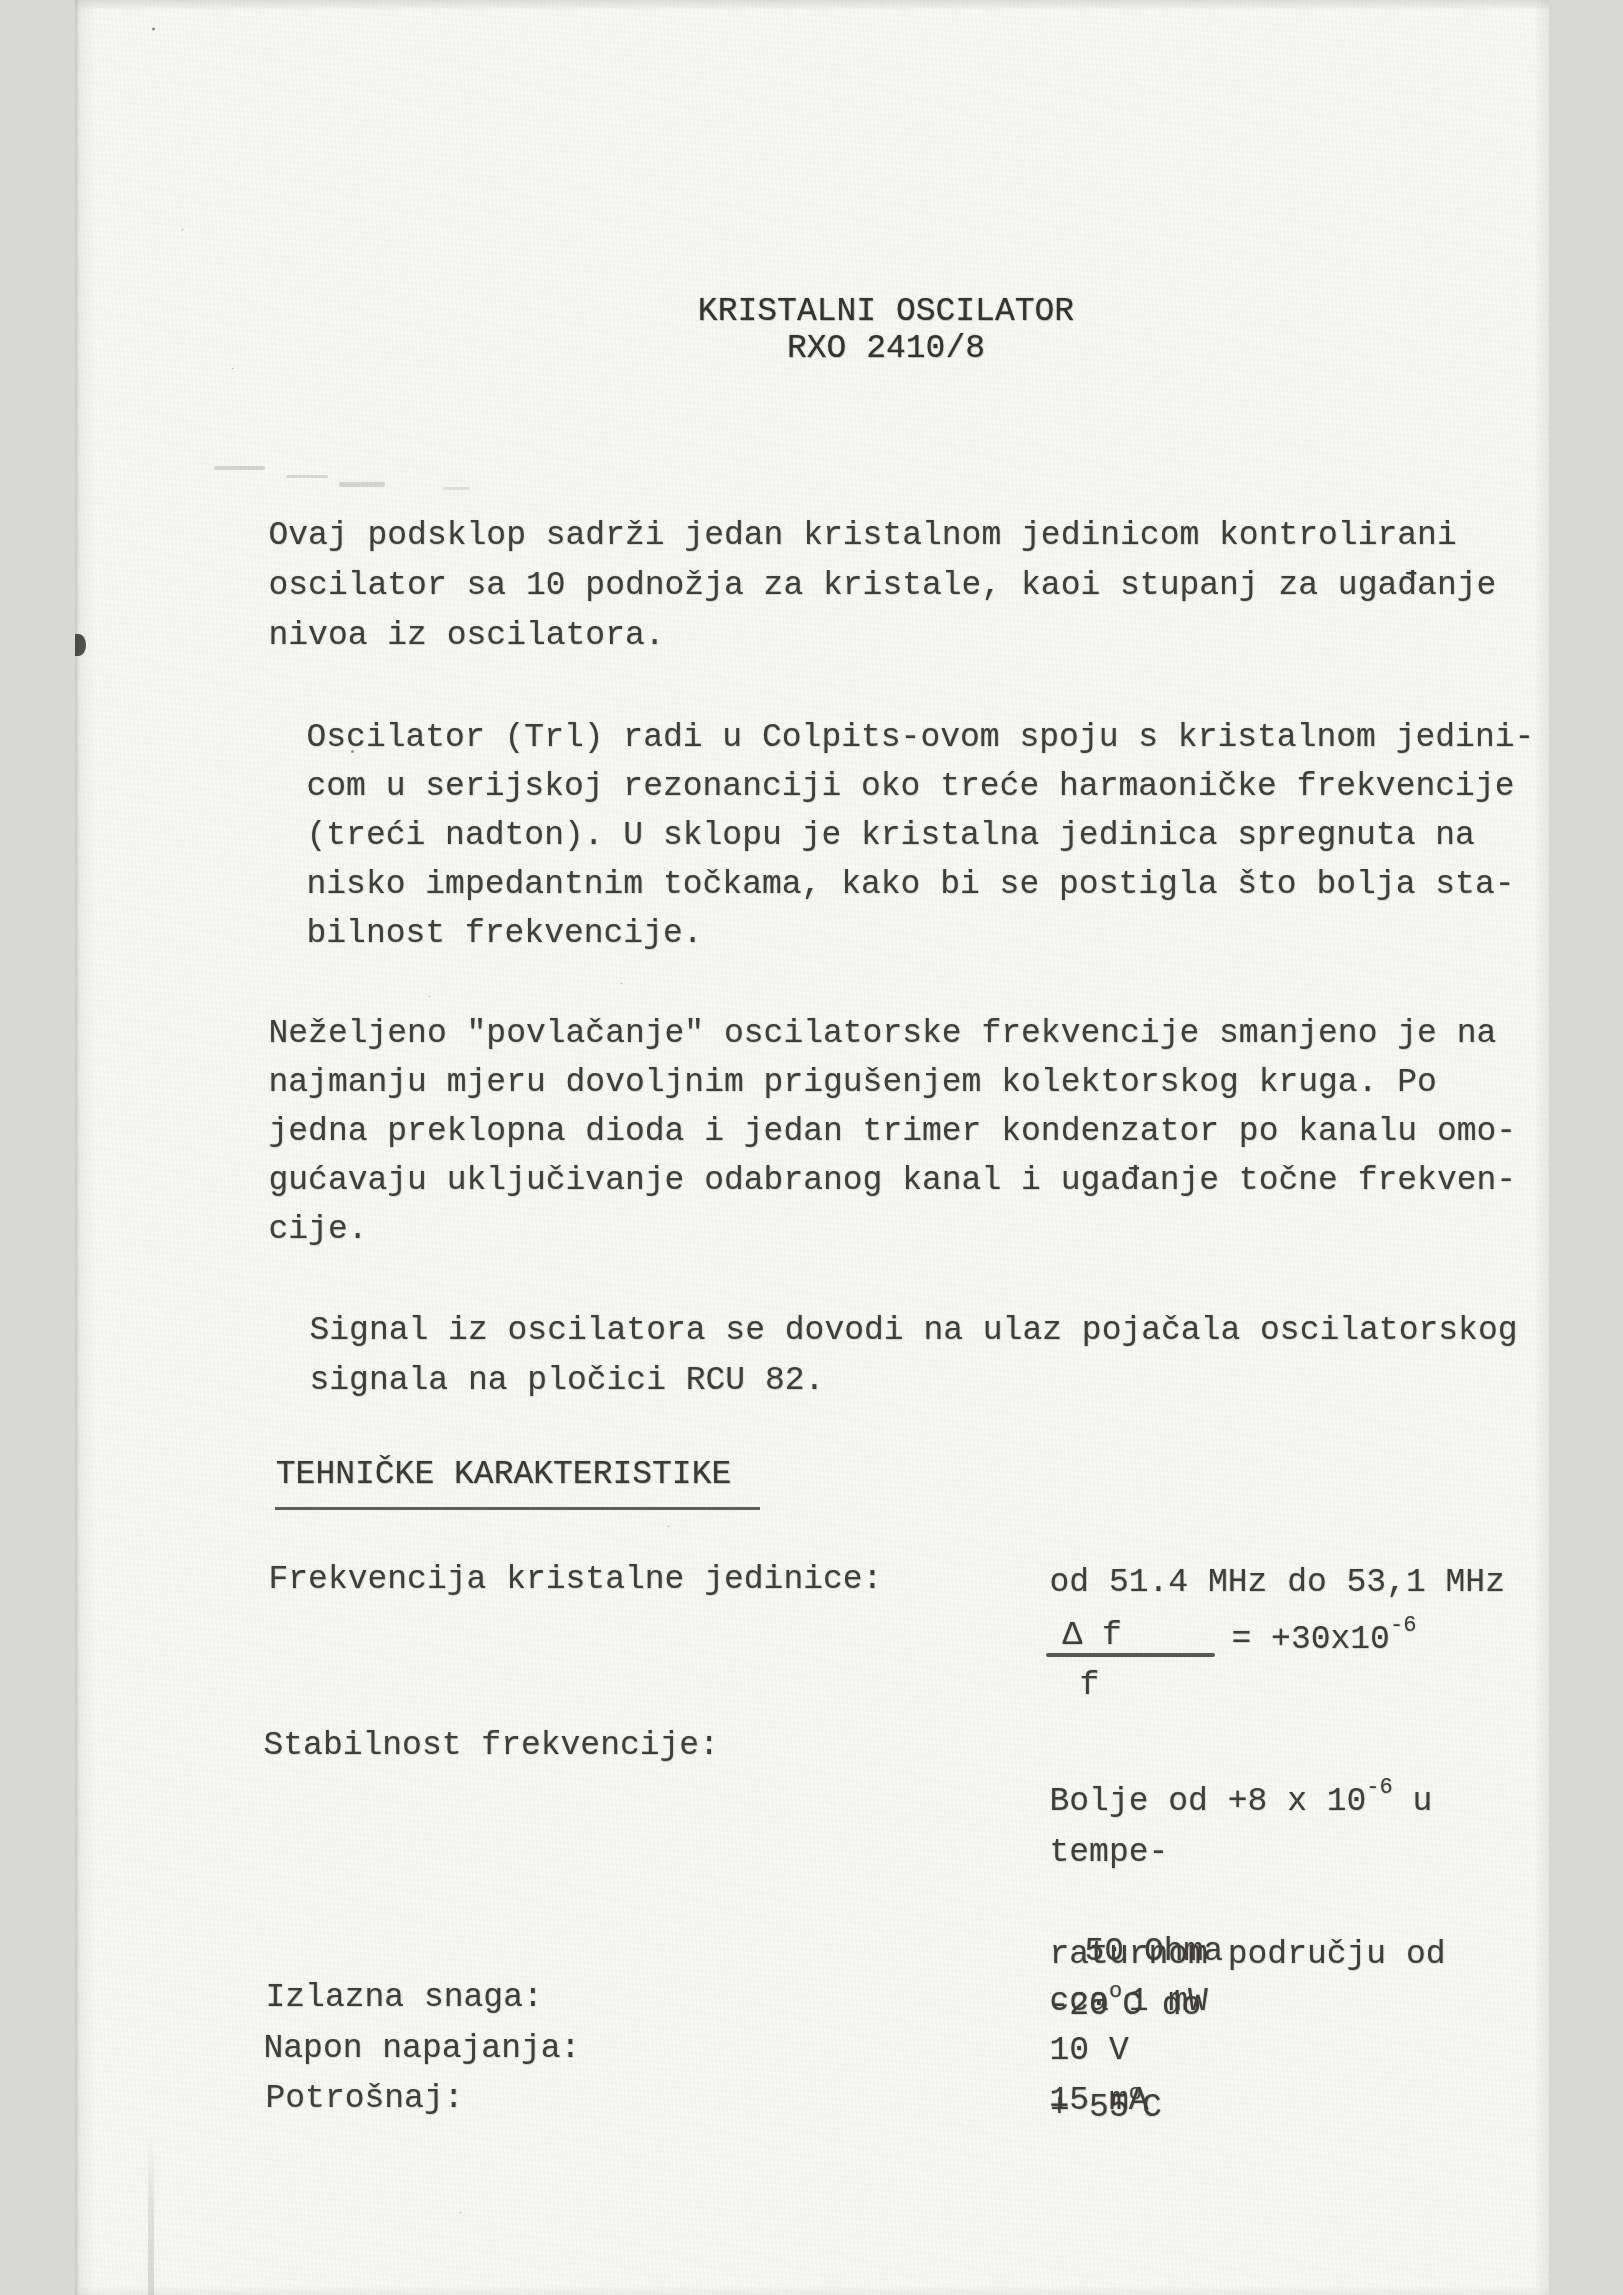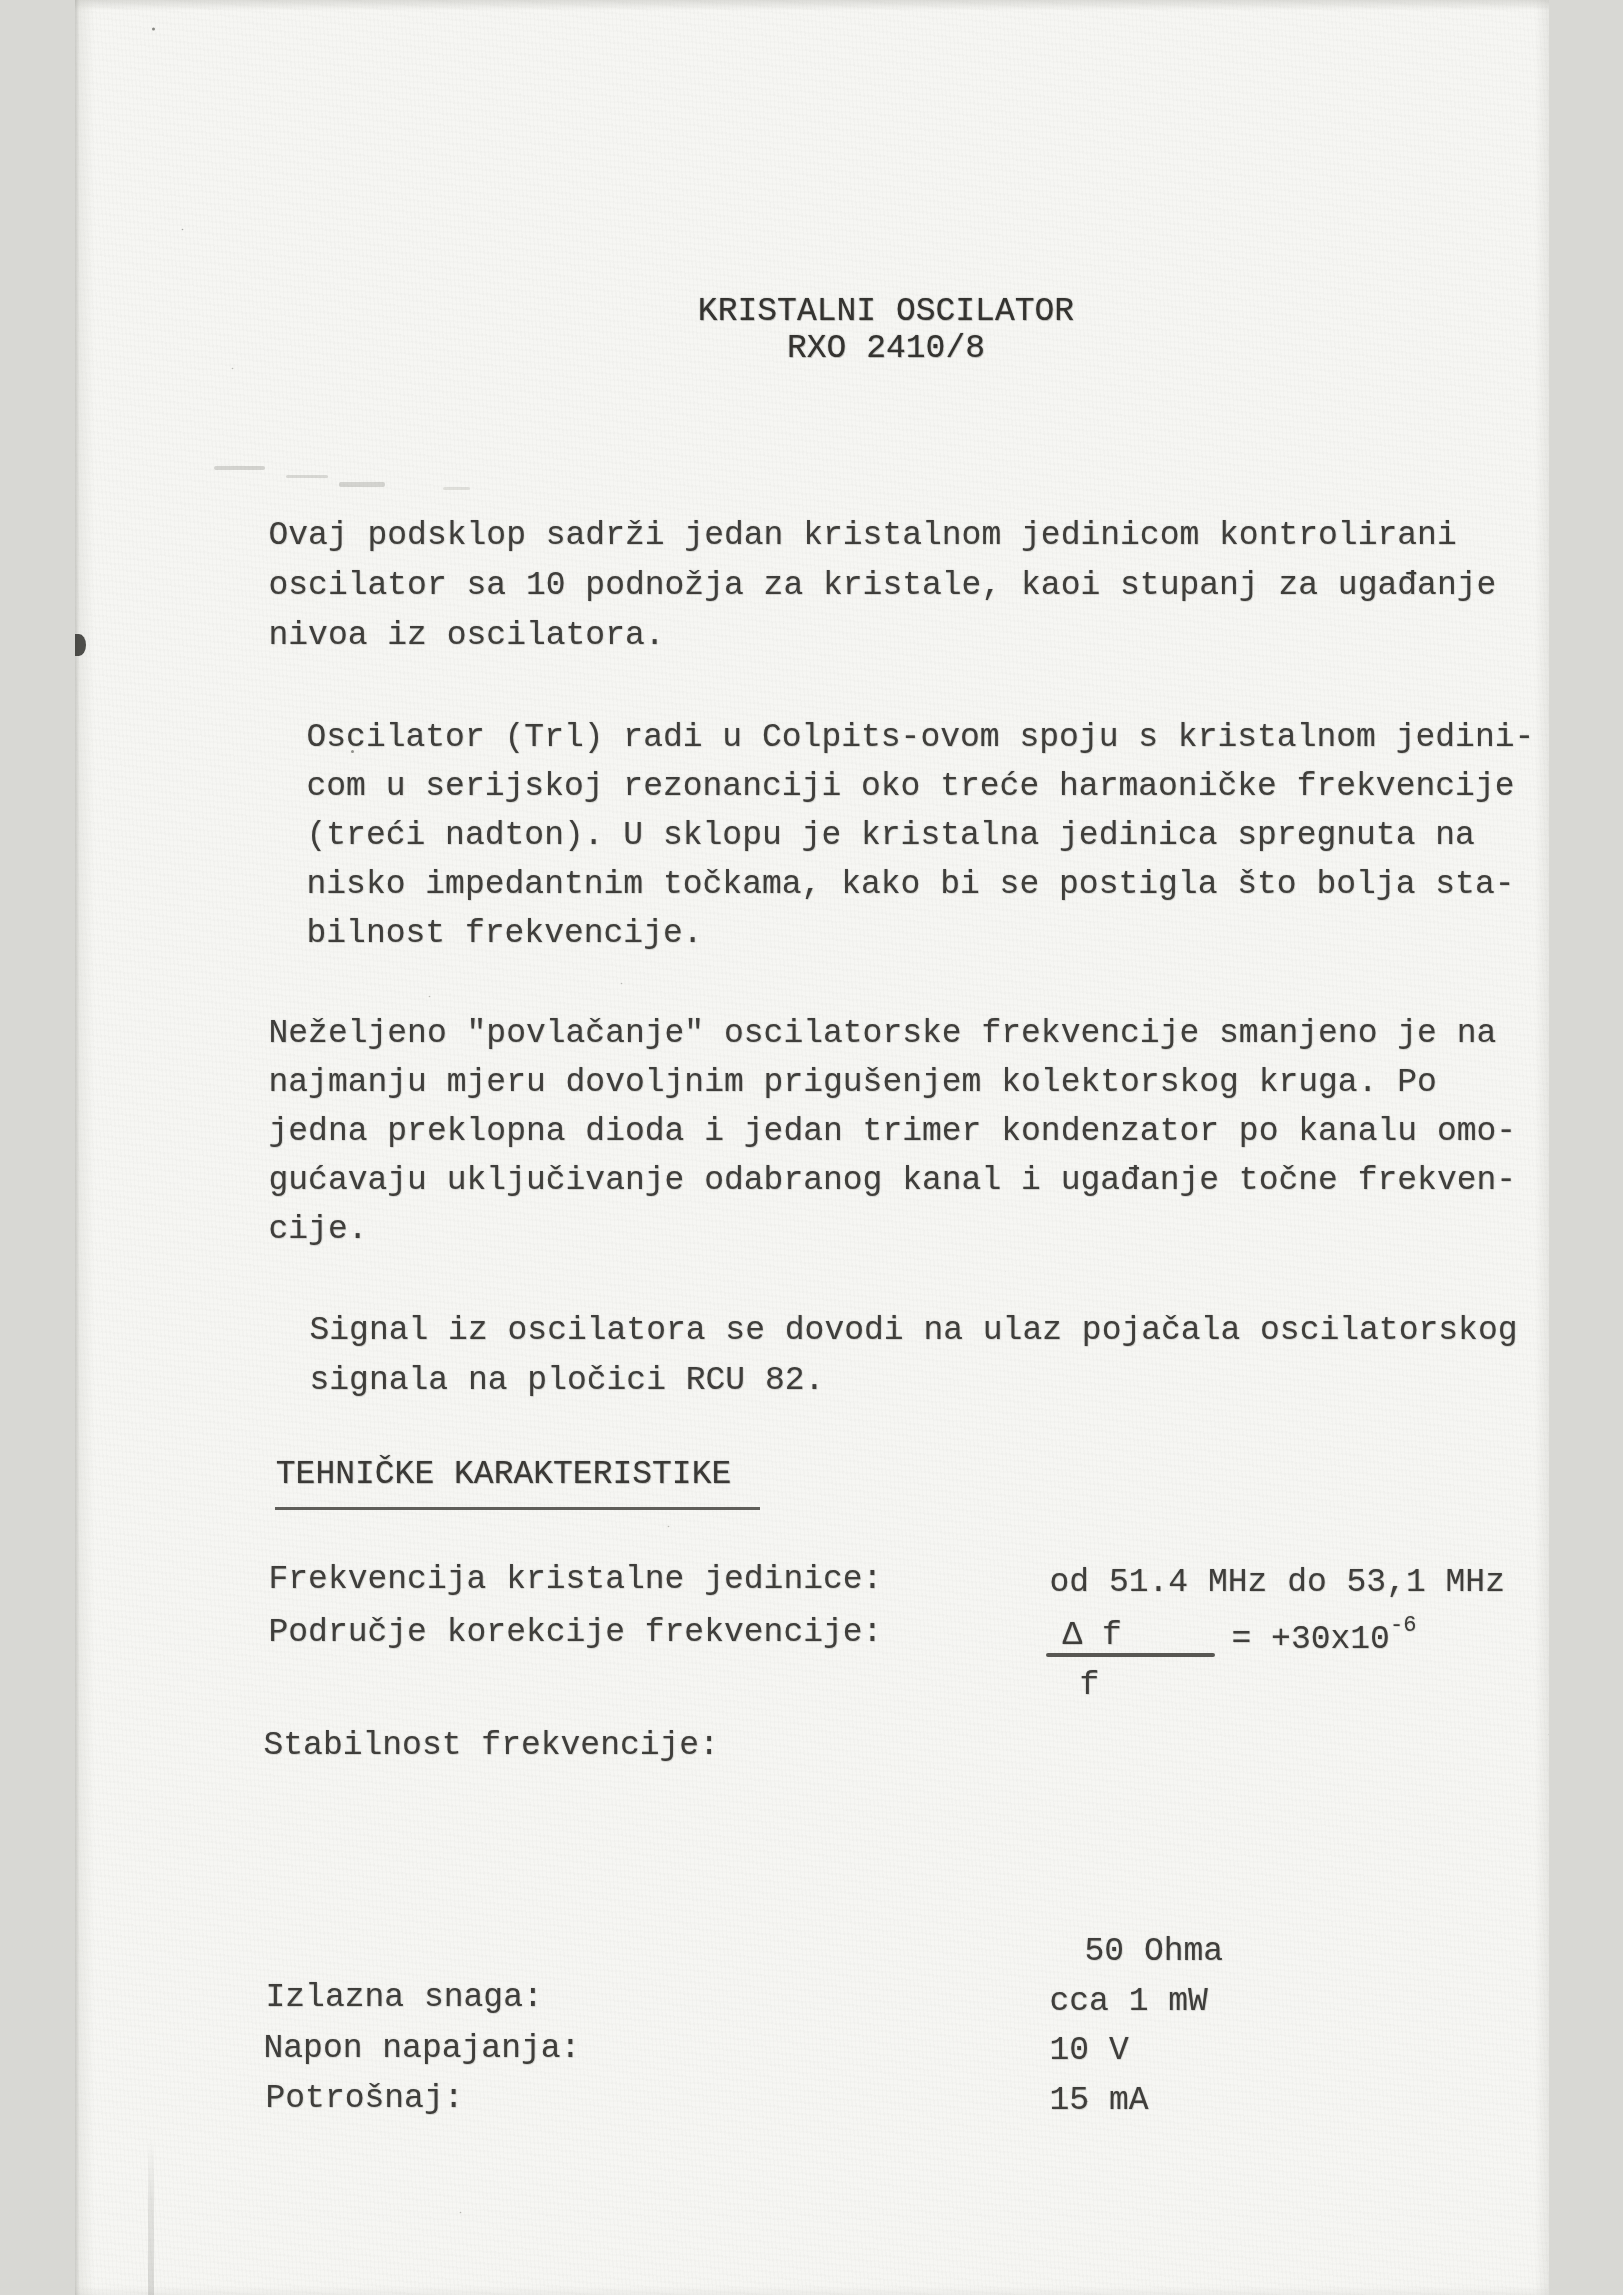--- a/index.html
+++ b/index.html
@@ -148,27 +148,31 @@
 gućavaju uključivanje odabranog kanal i ugađanje točne frekven-
 cije.</div>
   <div class="abs ink p4">Signal iz oscilatora se dovodi na ulaz pojačala oscilatorskog
 signala na pločici RCU 82.</div>
 
   <div class="abs ink heading">TEHNIČKE KARAKTERISTIKE</div>
 
   <div class="abs ink spec-label lbl-r1">Frekvencija kristalne jedinice:</div>
   <div class="abs ink val-r1">od 51.4 MHz do 53,1 MHz</div>
 
-  <div class="abs ink spec-label lbl-r2">Područje korekcije frekvencije:</div>
   <div class="abs ink frac-num">Δ f</div>
   <div class="abs frac-bar"></div>
   <div class="abs ink frac-den">f</div>
   <div class="abs ink frac-eq"><span>= +30x10</span><sup class="tw">-6</sup></div>
 
   <div class="abs ink spec-label lbl-r3">Stabilnost frekvencije:</div>
+  <div class="abs ink val-r3">
+    <div><span>Bolje od +8 x 10</span><sup class="tw">-6</sup><span> u tempe-</span></div>
+    <div><span>raturnom području od -20</span><sup class="tw">o</sup><span>C do</span></div>
+    <div><span>+ 55</span><sup class="tw">o</sup><span>C</span></div>
+  </div>
 
   <div class="abs ink val-r4">50 Ohma</div>
 
   <div class="abs ink spec-label lbl-r5">Izlazna snaga:</div>
   <div class="abs ink val-r5">cca 1 mW</div>
 
   <div class="abs ink spec-label lbl-r6">Napon napajanja:</div>
   <div class="abs ink val-r6">10 V</div>
 
   <div class="abs ink spec-label lbl-r7">Potrošnaj:</div>

